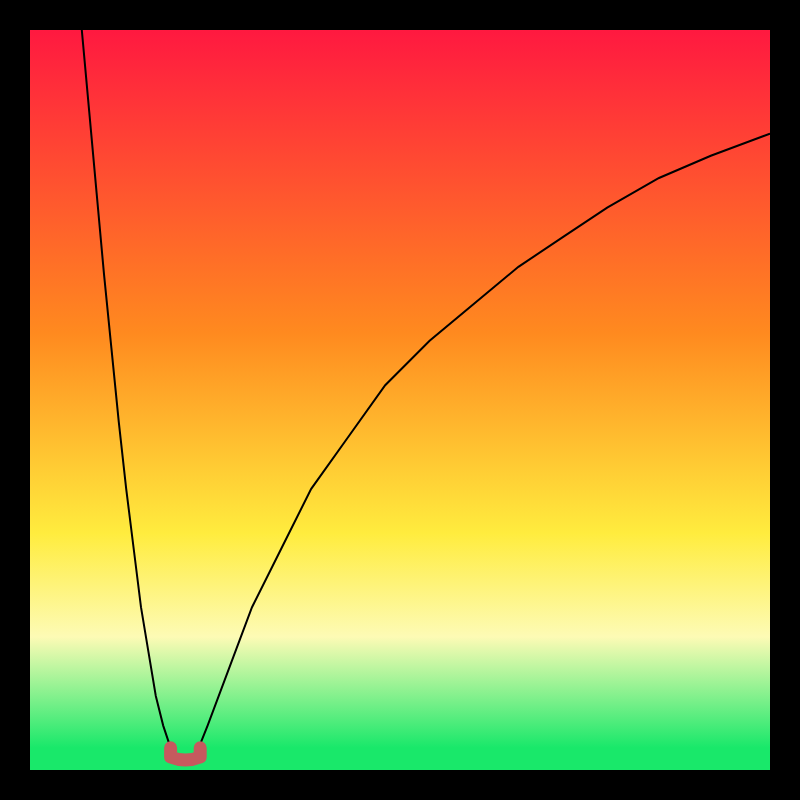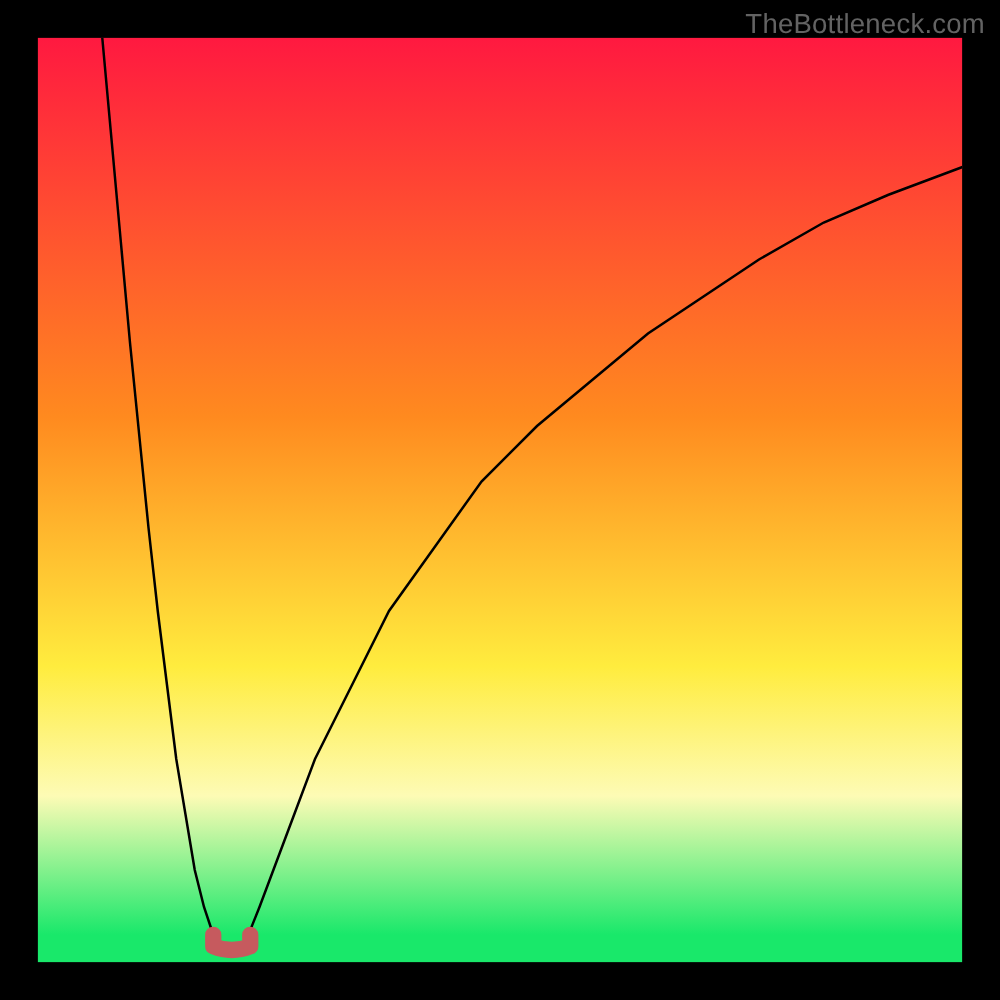--- a/index.html
+++ b/index.html
@@ -41,21 +41,20 @@
     font-size: 22px;
     font-weight: 400;
     letter-spacing: 0.2px;
   }
 </style>
 </head>
 <body>
 
 <div id="container">
 
-  <div id="watermark">TheBottleneck.com</div>
 
   <div id="plot-area">
     <svg id="gradient-bg" viewBox="0 0 740 740" preserveAspectRatio="none">
       <defs>
         <linearGradient id="vg" x1="0" y1="0" x2="0" y2="1">
             <stop offset="0%" stop-color="#ff1940"></stop>
             <stop offset="41%" stop-color="#ff8a1f"></stop>
             <stop offset="68%" stop-color="#ffec3e"></stop>
             <stop offset="82%" stop-color="#fdfbb5"></stop>
             <stop offset="97%" stop-color="#19e86a"></stop>

